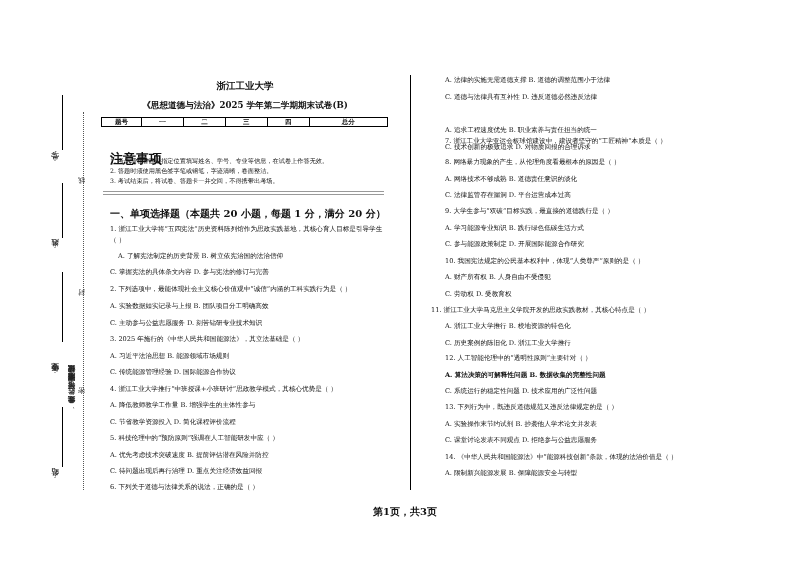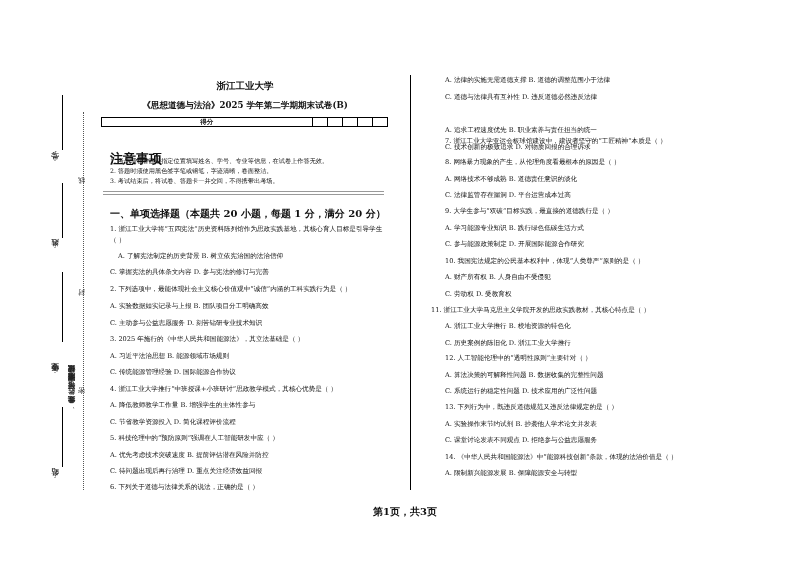--- a/index.html
+++ b/index.html
@@ -50,27 +50,27 @@
 
 <div class="dot-char" style="top:190px;">线</div>
 <div class="dot-char" style="top:302px;">封</div>
 <div class="dot-char" style="top:400px;">密</div>
 
 <div class="uni-title">浙江工业大学</div>
 <div class="exam-title">《思想道德与法治》2025  学年第二学期期末试卷(B)</div>
 
 <table class="score">
   <tbody>
-  <tr>
-    <td>得分</td>
-    <td></td>
-    <td></td>
-    <td></td>
-    <td></td>
-    <td></td>
+      <tr>
+    <td style="width:14%">题号</td>
+    <td>一</td>
+    <td>二</td>
+    <td>三</td>
+    <td>四</td>
+    <td>总分</td>
   </tr>
 </tbody>
   </table>
 
 <div class="notes-title">注意事项</div>
 <div class="note" style="top:157px;">1.   考生须在答题卡指定位置填写姓名、学号、专业等信息，在试卷上作答无效。</div>
 <div class="note" style="top:167px;">2.   答题时须使用黑色签字笔或钢笔，字迹清晰，卷面整洁。</div>
 <div class="note" style="top:177px;">3.   考试结束后，将试卷、答题卡一并交回，不得携带出考场。</div>
 <div class="double-rule"></div>
 
@@ -117,21 +117,21 @@
 
 <div class="q" style="left:445px;top:256px;">10.  我国宪法规定的公民基本权利中，体现“人类尊严”原则的是（  ）</div>
 <div class="q" style="left:445px;top:272px;">A.  财产所有权  B.  人身自由不受侵犯</div>
 <div class="q" style="left:445px;top:289px;">C.  劳动权  D.  受教育权</div>
 
 <div class="q" style="left:431px;top:305px;">11.  浙江工业大学马克思主义学院开发的思政实践教材，其核心特点是（  ）</div>
 <div class="q" style="left:445px;top:321px;">A.  浙江工业大学推行  B.  校地资源的特色化</div>
 <div class="q" style="left:445px;top:338px;">C.  历史案例的陈旧化  D.  浙江工业大学推行</div>
 
 <div class="q" style="left:445px;top:353px;">12.  人工智能伦理中的“透明性原则”主要针对（  ）</div>
-<div class="q" style="left:445px;top:370px;">A.  算法决策的可解释性问题  B.  数据收集的完整性问题</div>
+<div class="q" style="left:445px;top:370px;font-weight:bold;">A.  算法决策的可解释性问题  B.  数据收集的完整性问题</div>
 <div class="q" style="left:445px;top:386px;">C.  系统运行的稳定性问题  D.  技术应用的广泛性问题</div>
 
 <div class="q" style="left:445px;top:402px;">13.  下列行为中，既违反道德规范又违反法律规定的是（  ）</div>
 <div class="q" style="left:445px;top:419px;">A.  实验操作末节约试剂  B.  抄袭他人学术论文并发表</div>
 <div class="q" style="left:445px;top:435px;">C.  课堂讨论发表不同观点  D.  拒绝参与公益志愿服务</div>
 
 <div class="q" style="left:445px;top:452px;">14.  《中华人民共和国能源法》中“能源科技创新”条款，体现的法治价值是（  ）</div>
 <div class="q" style="left:445px;top:468px;">A.  限制新兴能源发展  B.  保障能源安全与转型</div>
 
 <div class="footer">第1页，共3页</div>

